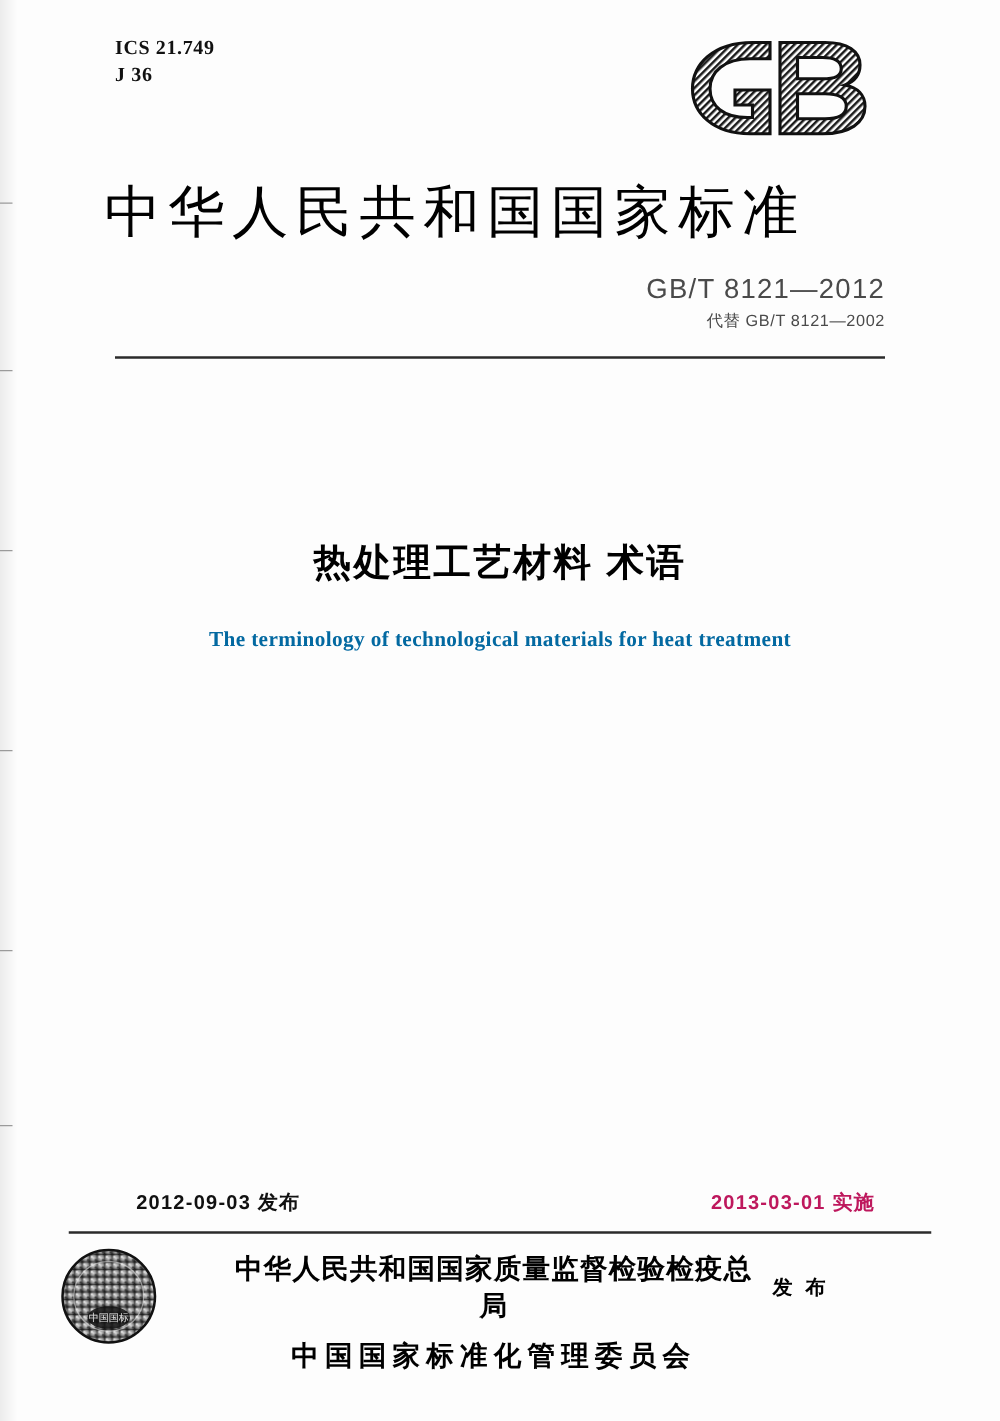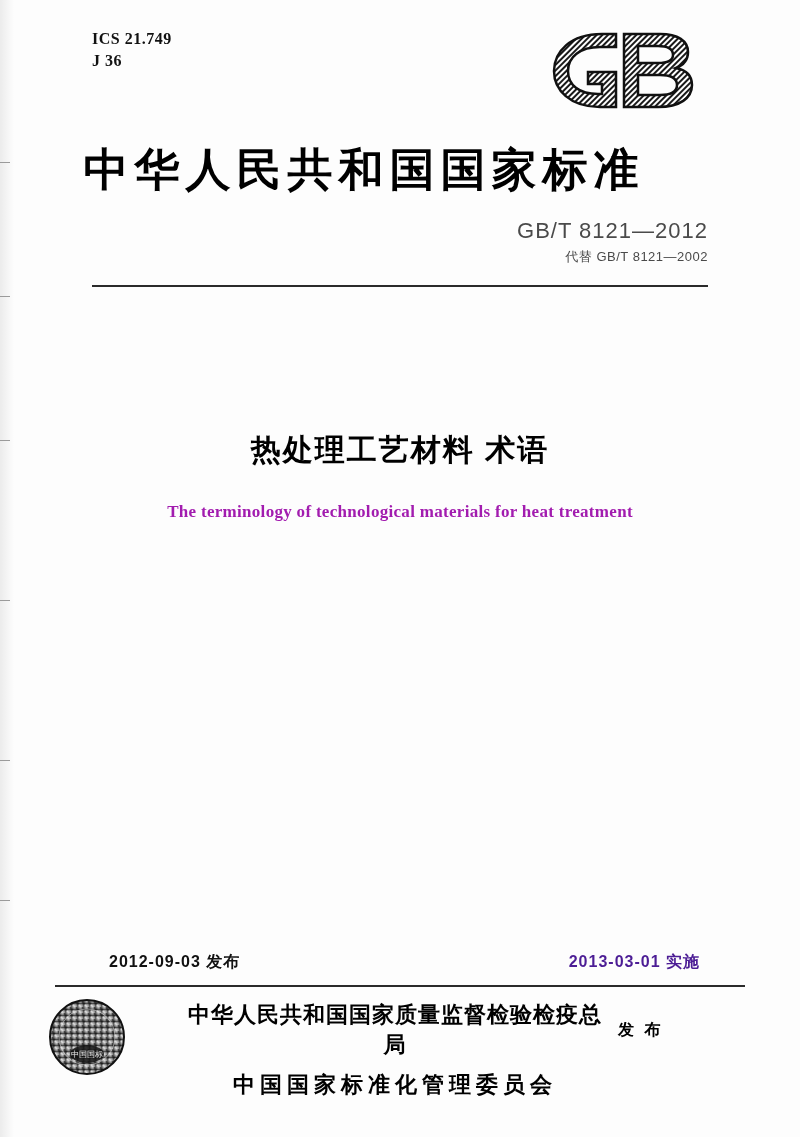--- a/index.html
+++ b/index.html
@@ -49,21 +49,21 @@
   .gb-emblem svg { display: block; }
 
   
   .std-title {
     position: absolute;
     left: 0;
     top: 140px;
     width: 728px;
     text-align: center;
     font-family: "Liberation Sans", sans-serif;
-    font-weight: 700;
+    font-weight: 400;
     font-size: 45px;
     letter-spacing: 6px;
     color: #000;
   }
 
   
   .std-number {
     position: absolute;
     right: 92px;
     top: 218px;
@@ -110,21 +110,21 @@
   .doc-title-en {
     position: absolute;
     left: 0;
     top: 502px;
     width: 800px;
     text-align: center;
     font-family: "Liberation Serif", serif;
     font-weight: 700;
     font-size: 17px;
     letter-spacing: 0.3px;
-    color: #a21caf;
+    color: #0369a1;
   }
 
   
   .tick {
     position: absolute;
     left: 0;
     width: 10px;
     height: 1px;
     background: #9a9a9a;
   }
@@ -141,21 +141,21 @@
     color: #111;
   }
   .effective-date {
     position: absolute;
     right: 100px;
     top: 952px;
     font-family: "Liberation Sans", sans-serif;
     font-weight: 700;
     font-size: 16px;
     letter-spacing: 1px;
-    color: #4c1d95;
+    color: #be185d;
   }
   .bottom-rule {
     position: absolute;
     left: 55px;
     top: 985px;
     width: 690px;
     height: 2px;
     background: #2b2b2b;
   }
 

